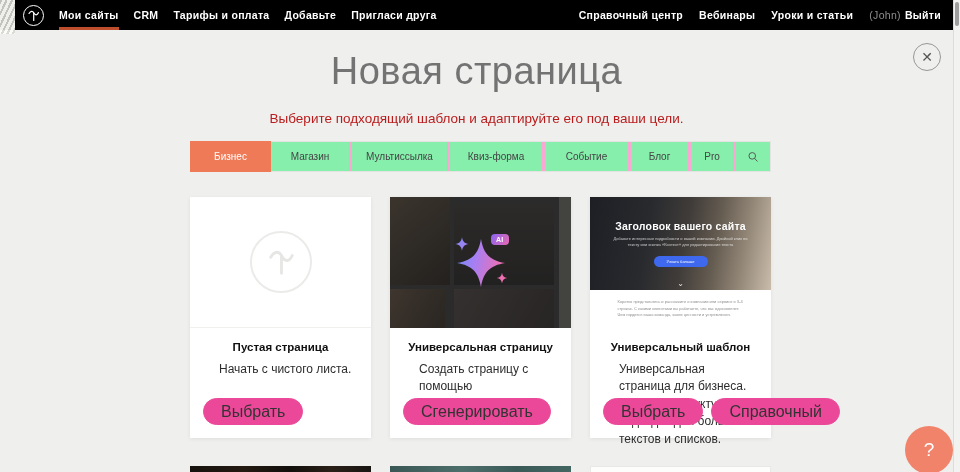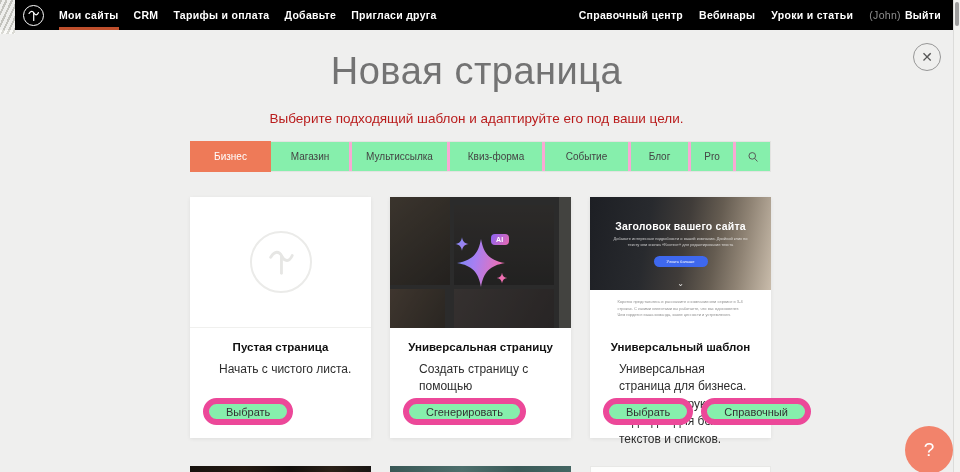--- a/index.html
+++ b/index.html
@@ -92,22 +92,22 @@
   .card {
     width:181px; height:241px; background:#fff; position:relative;
     box-shadow:0 1px 4px rgba(0,0,0,.07);
   }
   .card-img { position:relative; height:131px; overflow:hidden; }
   .card-info { padding:13px 13px 0 13px; }
   .card-title { font-size:11.5px; font-weight:bold; color:#101010; margin-bottom:8px;text-align:center; }
   .card-desc { font-size:12px; color:#2d2d2d; line-height:1.45;padding-left:16px; }
   .card-buttons { position:absolute; left:13px; bottom:13px; display:flex; gap:8px; }
   .pill-btn {
-    border:6px solid #ec4899; border-radius:14px; background:#86efac;
-    height:27px; padding:0 17px; font-size:11px; color:#333;
+    border:1px solid #ec4899; border-radius:14px; background:#ec4899;
+    height:27px; padding:0 17px; font-size:16px; color:#333;
     font-family:"Liberation Sans",sans-serif; cursor:pointer; white-space:nowrap;
   }
 
   
   .blank-img { background:#fff; border-bottom:1px solid #f0f0ee; display:flex; align-items:center; justify-content:center; }
   .blank-logo {
     width:62px; height:62px; border:2px solid #ebebe9; border-radius:50%;
     display:flex; align-items:center; justify-content:center;
   }
 

